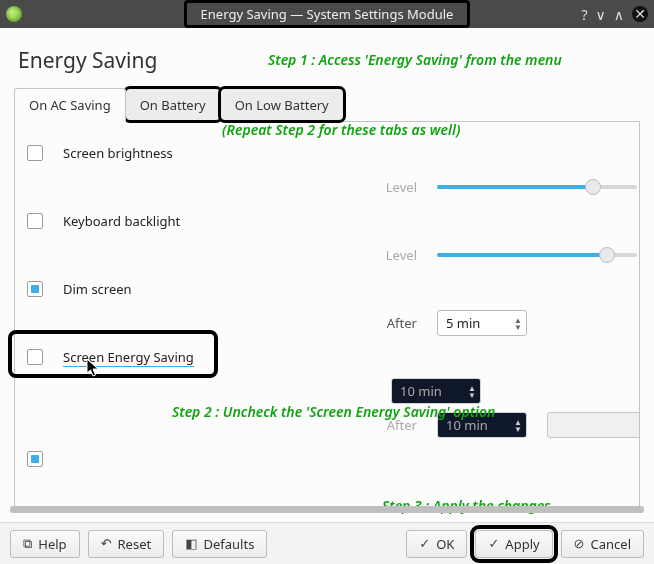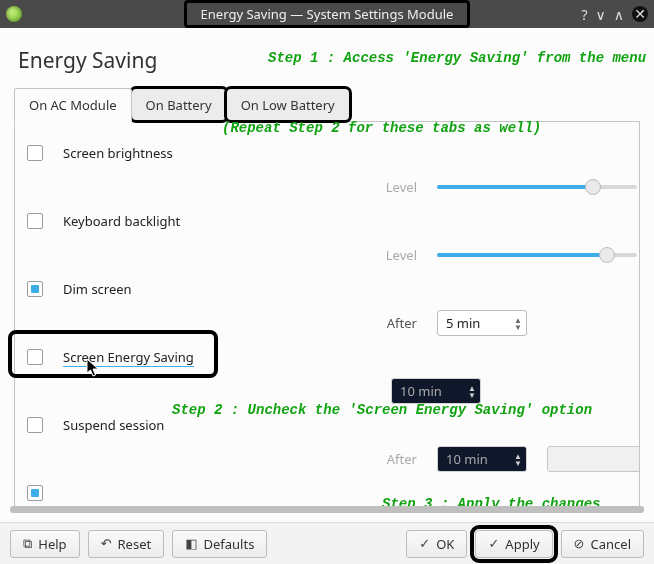--- a/index.html
+++ b/index.html
@@ -62,21 +62,20 @@
     color: #333;
     margin: 18px 0 14px 18px;
   }
 
   .hint {
     position: absolute;
     color: #12a312;
     font-style: italic;
     font-weight: 600;
     font-size: 14px;
-    font-family: Liberation Mono, monospace;
   }
 
   .tabs-wrap { margin: 0 14px; }
   .tabs {
     display: flex;
     border-bottom: 1px solid #c4c4c4;
     position: relative;
   }
   .tab {
     padding: 7px 14px;
@@ -252,21 +251,21 @@
 </div>
 
 <div class="body-area">
 
   <div class="page-title">Energy Saving</div>
 
   <div class="hint" style="top:22px; left:268px;">Step 1 : Access 'Energy Saving' from the menu</div>
 
   <div class="tabs-wrap">
     <div class="tabs">
-      <div class="tab active"><span>On AC Module</span></div>
+      <div class="tab active"><span>On AC Saving</span></div>
       <div class="tab highlighted"><span>On Battery</span></div>
       <div class="tab highlighted"><span>On Low Battery</span></div>
     </div>
 
     <div class="panel">
 
       <div class="hint" style="top:92px; left:222px;">(Repeat Step 2 for these tabs as well)</div>
 
       <div class="row">
         <div class="left">
@@ -343,27 +342,20 @@
             <span class="arrows">
                 <span>▲</span>
                 <span>▼</span>
               </span>
           </div>
           <span style="width:120px"></span>
         </div>
       </div>
 
       <div class="row">
-        <div class="left">
-          <span class="cb"></span>
-          <span class="opt-label">Suspend session</span>
-        </div>
-        <div class="right"></div>
-      </div>
-      <div class="row">
         <div class="left"></div>
         <div class="right">
           <span class="ctrl-label disabled">After</span>
           <div class="spin disabled">
             <span>10 min</span>
             <span class="arrows">
                 <span>▲</span>
                 <span>▼</span>
               </span>
           </div>

